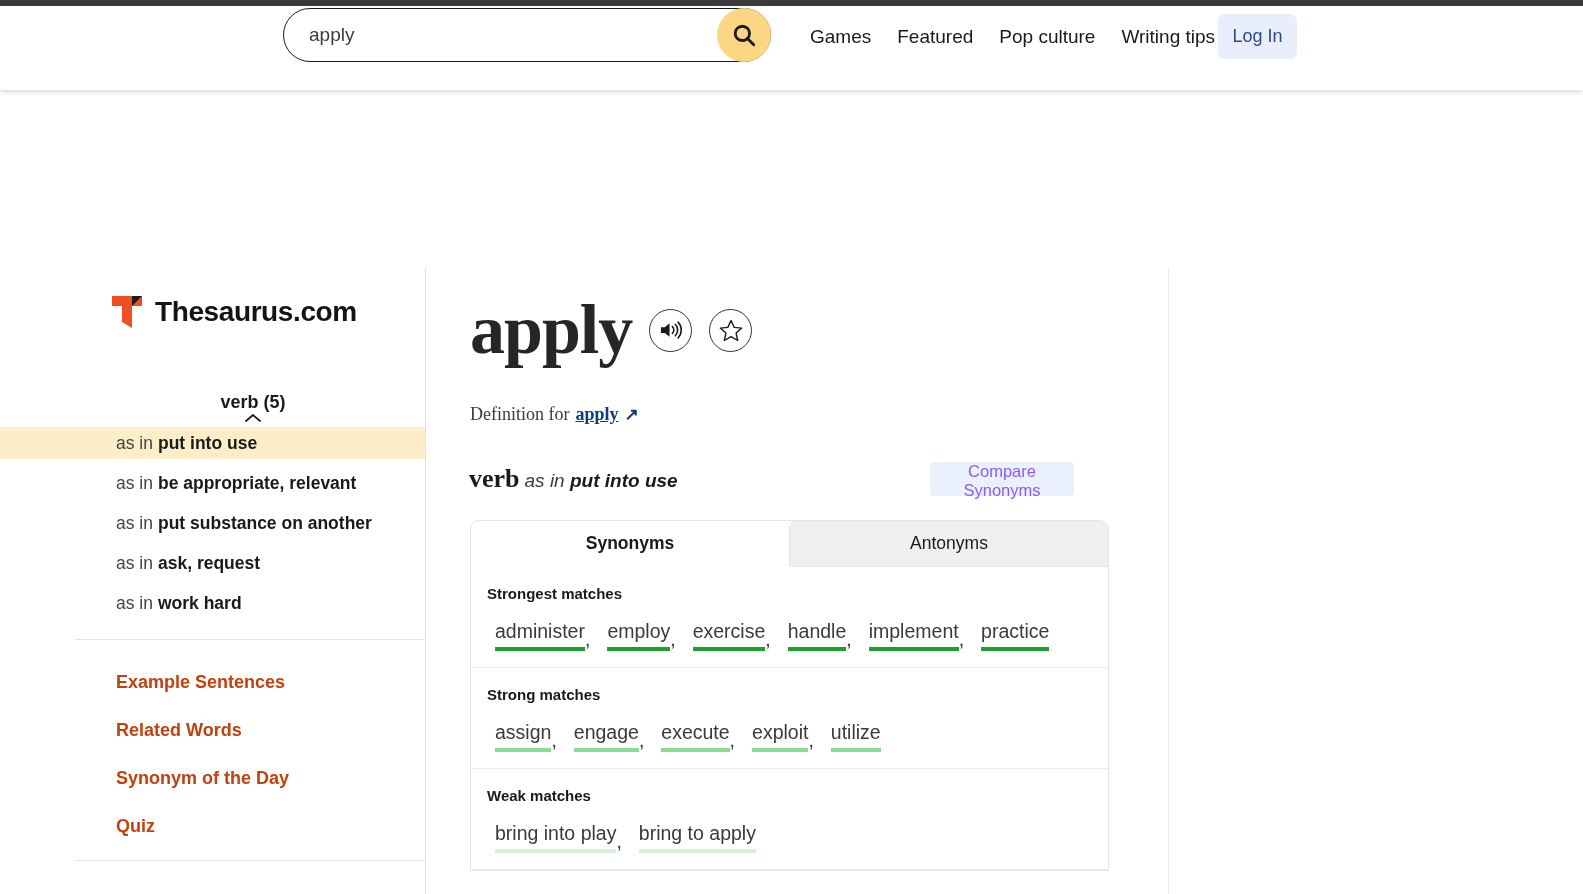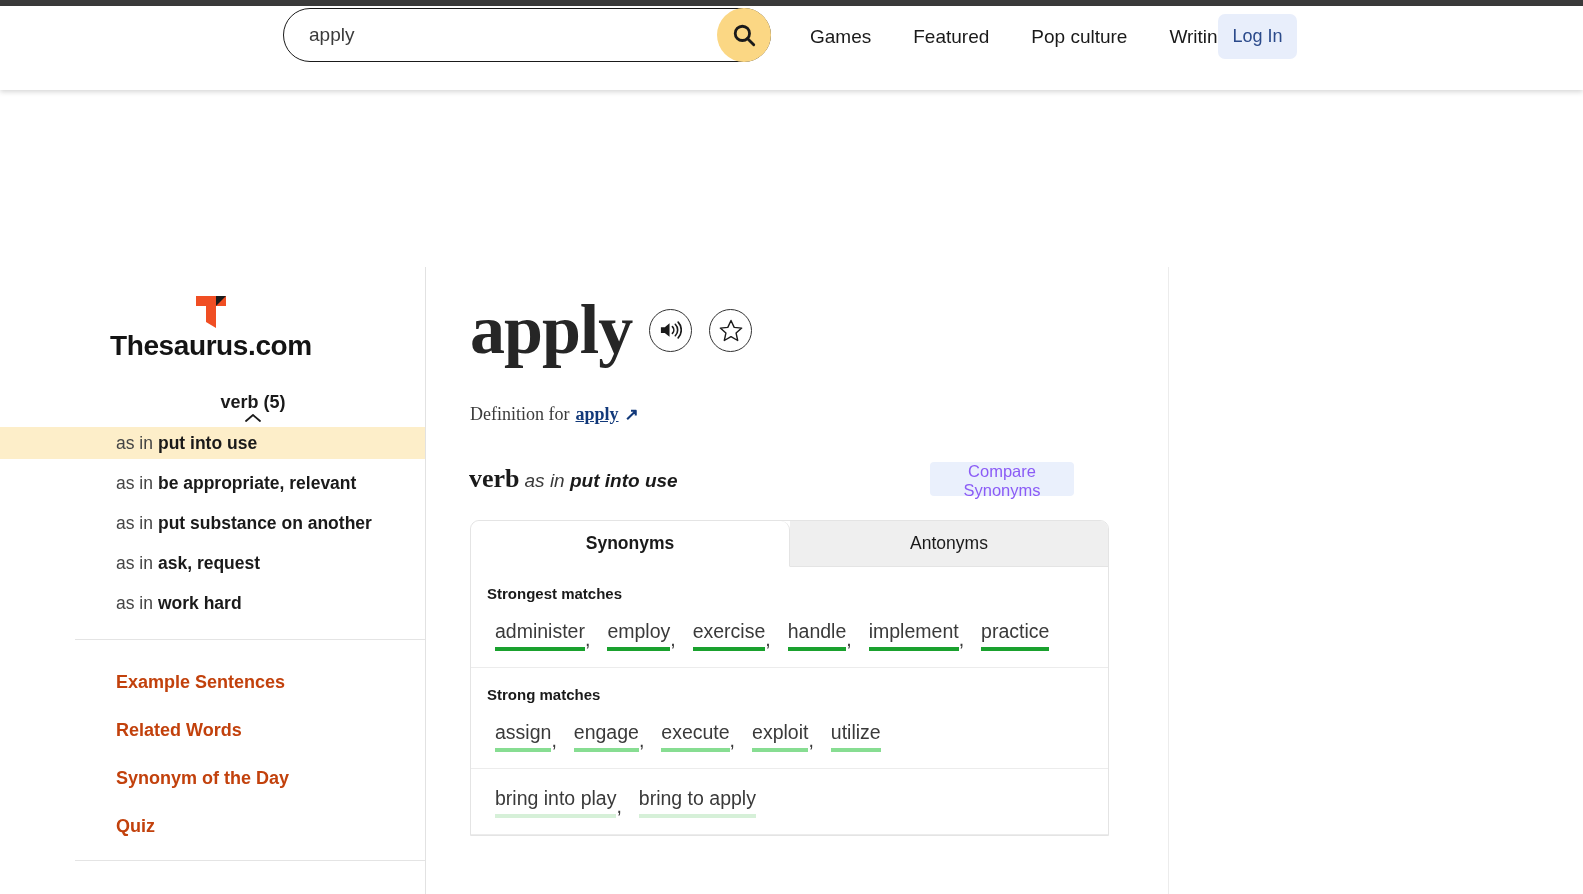--- a/index.html
+++ b/index.html
@@ -69,21 +69,21 @@
     align-items: center;
     justify-content: center;
   }
 
   .nav {
     position: absolute;
     left: 810px;
     top: 20px;
     display: flex;
     align-items: center;
-    gap: 42px;
+    gap: 26px;
   }
   .nav-link {
     font-size: 19px;
     color: #1a1a1a;
     text-decoration: none;
     white-space: nowrap;
     cursor: pointer;
   }
 
   .login-btn {
@@ -127,21 +127,21 @@
   .sidebar {
     position: absolute;
     left: 0; top: 0;
     width: 425px;
   }
   .logo-row {
     position: absolute;
     left: 110px; top: 27px;
     display: flex;
     align-items: center;
-    flex-direction: column;
+    gap: 11px;
   }
   .logo-mark { width: 34px; height: 36px; display: block; }
   .logo-text {
     font-size: 28px;
     font-weight: bold;
     color: #141414;
     letter-spacing: -0.4px;
   }
 
   .pos-header {
@@ -473,20 +473,21 @@
             <span class="comma">,</span>
           <a class="term strong">execute</a>
             <span class="comma">,</span>
           <a class="term strong">exploit</a>
             <span class="comma">,</span>
           <a class="term strong">utilize</a>
         </div>
       </div>
 
       <div class="match-group">
+        <div class="match-label">Weak matches</div>
         <div class="terms">
           <a class="term weak">bring into play</a>
             <span class="comma">,</span>
           <a class="term weak">bring to apply</a>
         </div>
       </div>
     </div>
 
   </div>
 </div>

